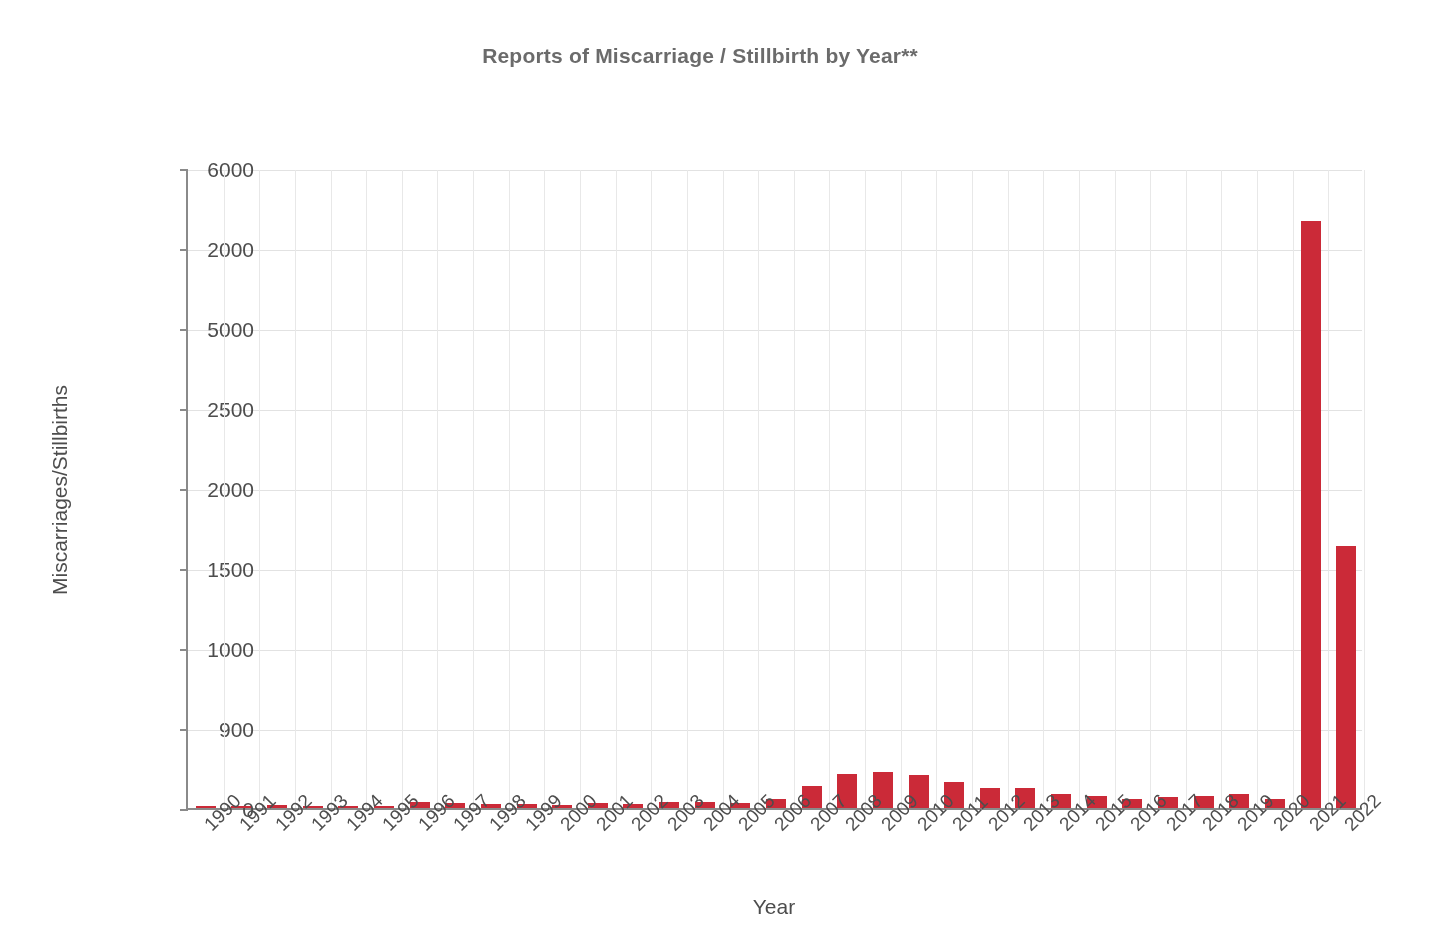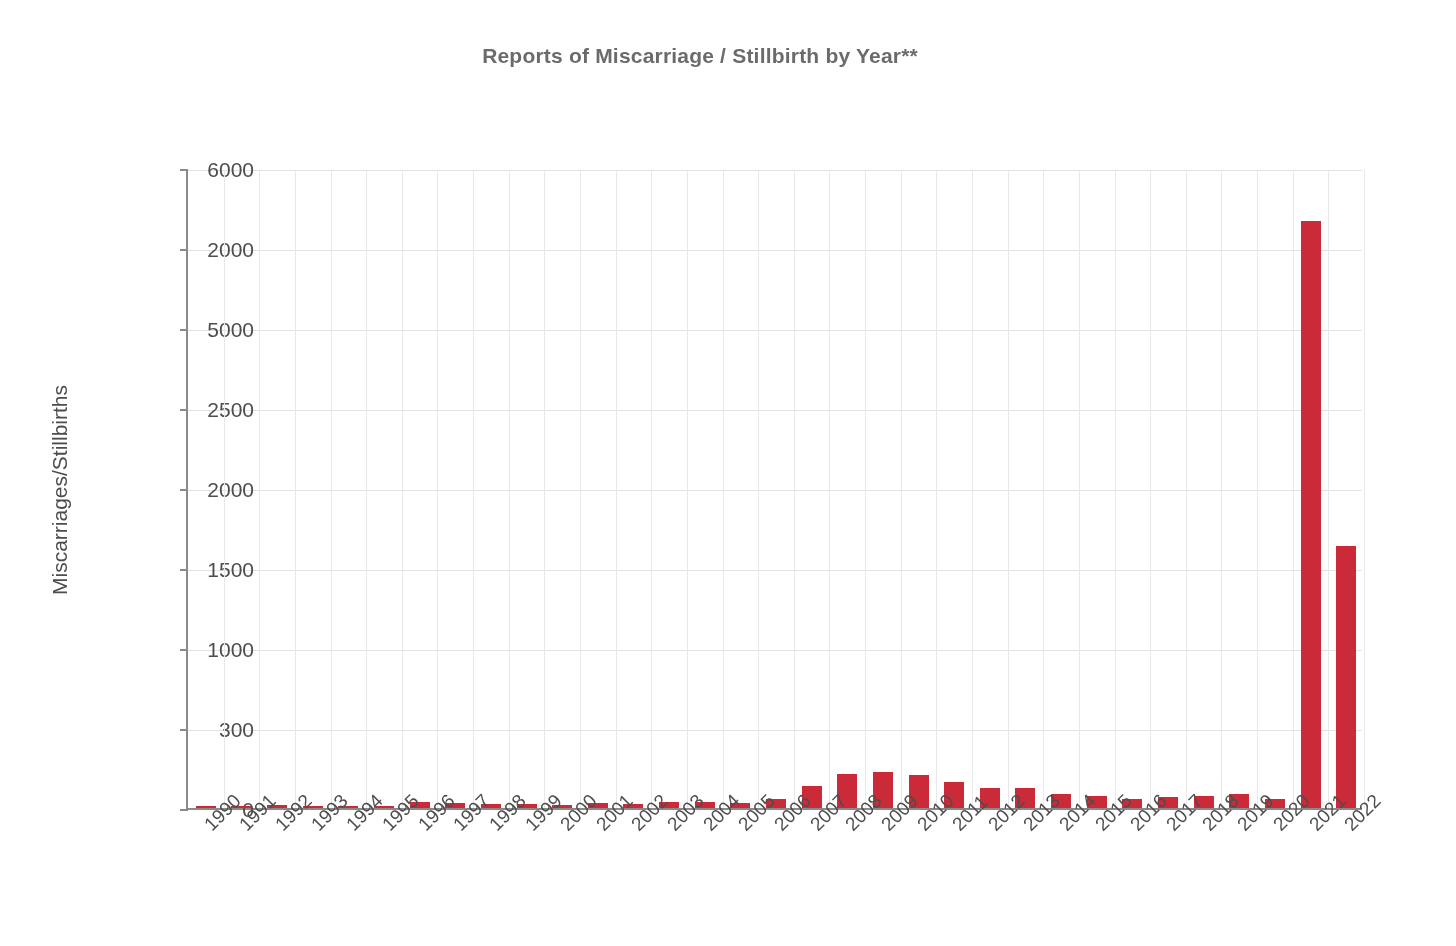--- a/index.html
+++ b/index.html
@@ -146,21 +146,21 @@
 
 
   <div id="y-axis-title-wrap">
     <span id="y-axis-title-inner">Miscarriages/Stillbirths</span>
   </div>
 
   <div id="plot-area">
       <div class="ytick-label" style="top: 640px;">0</div>
       <div class="ytick-mark" style="top: 639px;"></div>
       <div class="hgrid" style="top: 560px;"></div>
-      <div class="ytick-label" style="top: 560px;">300</div>
+      <div class="ytick-label" style="top: 560px;">900</div>
       <div class="ytick-mark" style="top: 559px;"></div>
       <div class="hgrid" style="top: 480px;"></div>
       <div class="ytick-label" style="top: 480px;">1000</div>
       <div class="ytick-mark" style="top: 479px;"></div>
       <div class="hgrid" style="top: 400px;"></div>
       <div class="ytick-label" style="top: 400px;">1500</div>
       <div class="ytick-mark" style="top: 399px;"></div>
       <div class="hgrid" style="top: 320px;"></div>
       <div class="ytick-label" style="top: 320px;">2000</div>
       <div class="ytick-mark" style="top: 319px;"></div>
@@ -273,14 +273,15 @@
       <div class="xtick-label" style="left: 904.727px; top: 6px; width: 0px;">2015</div>
       <div class="xtick-label" style="left: 940.364px; top: 6px; width: 0px;">2016</div>
       <div class="xtick-label" style="left: 976px; top: 6px; width: 0px;">2017</div>
       <div class="xtick-label" style="left: 1011.64px; top: 6px; width: 0px;">2018</div>
       <div class="xtick-label" style="left: 1047.27px; top: 6px; width: 0px;">2019</div>
       <div class="xtick-label" style="left: 1082.91px; top: 6px; width: 0px;">2020</div>
       <div class="xtick-label" style="left: 1118.55px; top: 6px; width: 0px;">2021</div>
       <div class="xtick-label" style="left: 1154.18px; top: 6px; width: 0px;">2022</div>
     </div>
 
+  <div id="x-axis-title">Year</div>
 
 </div>
 
 </body></html>

